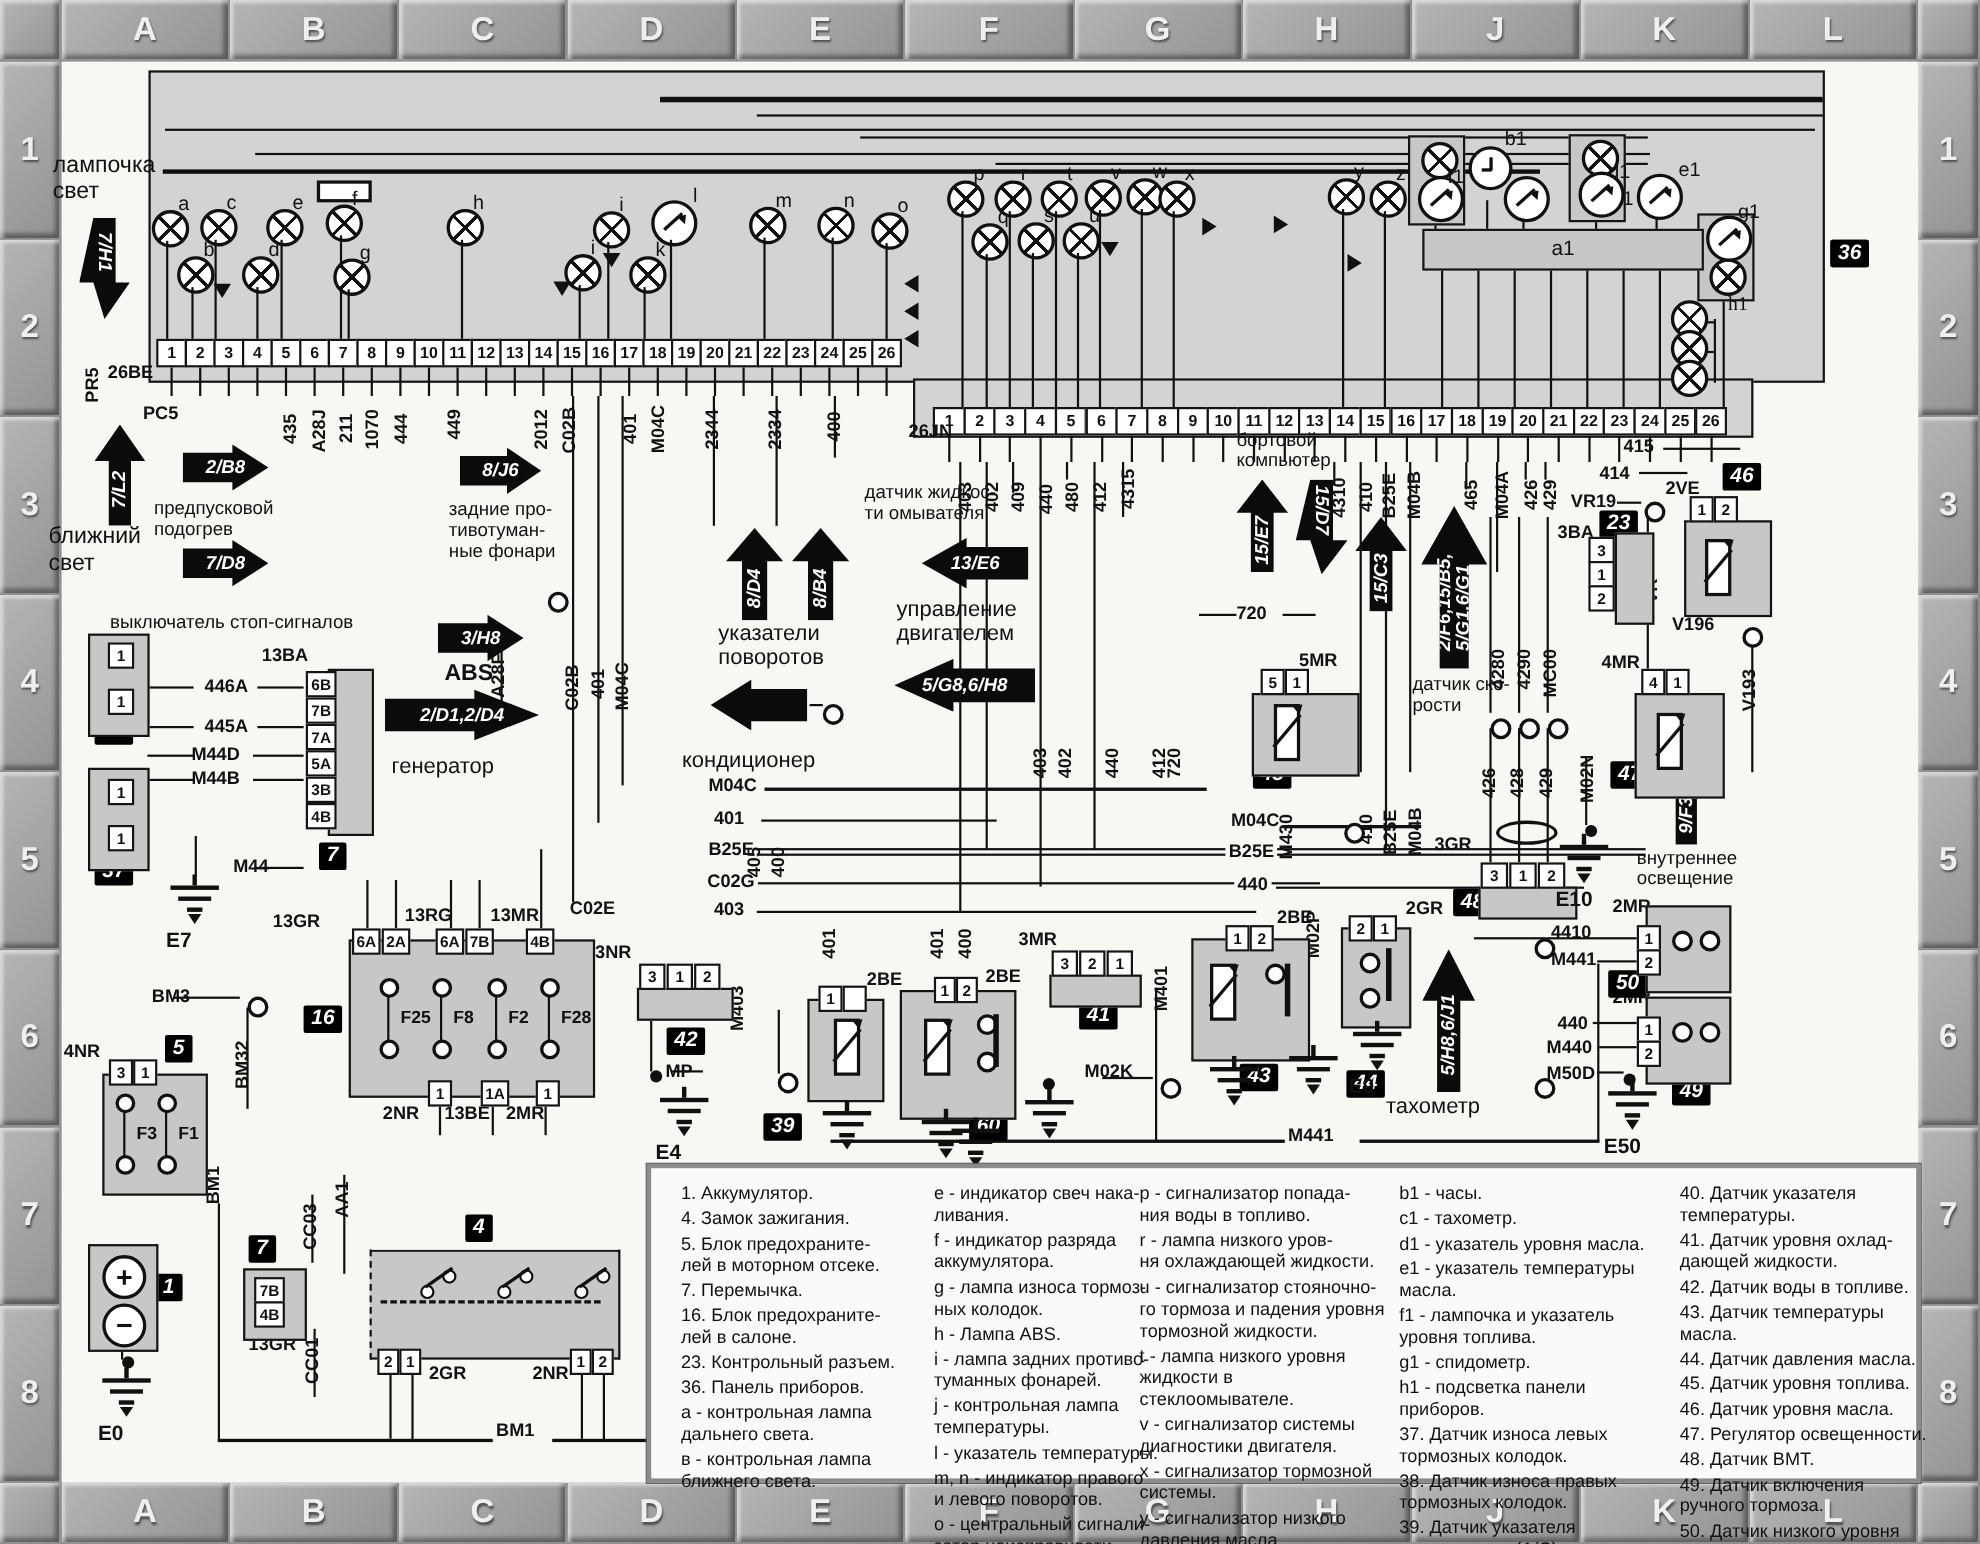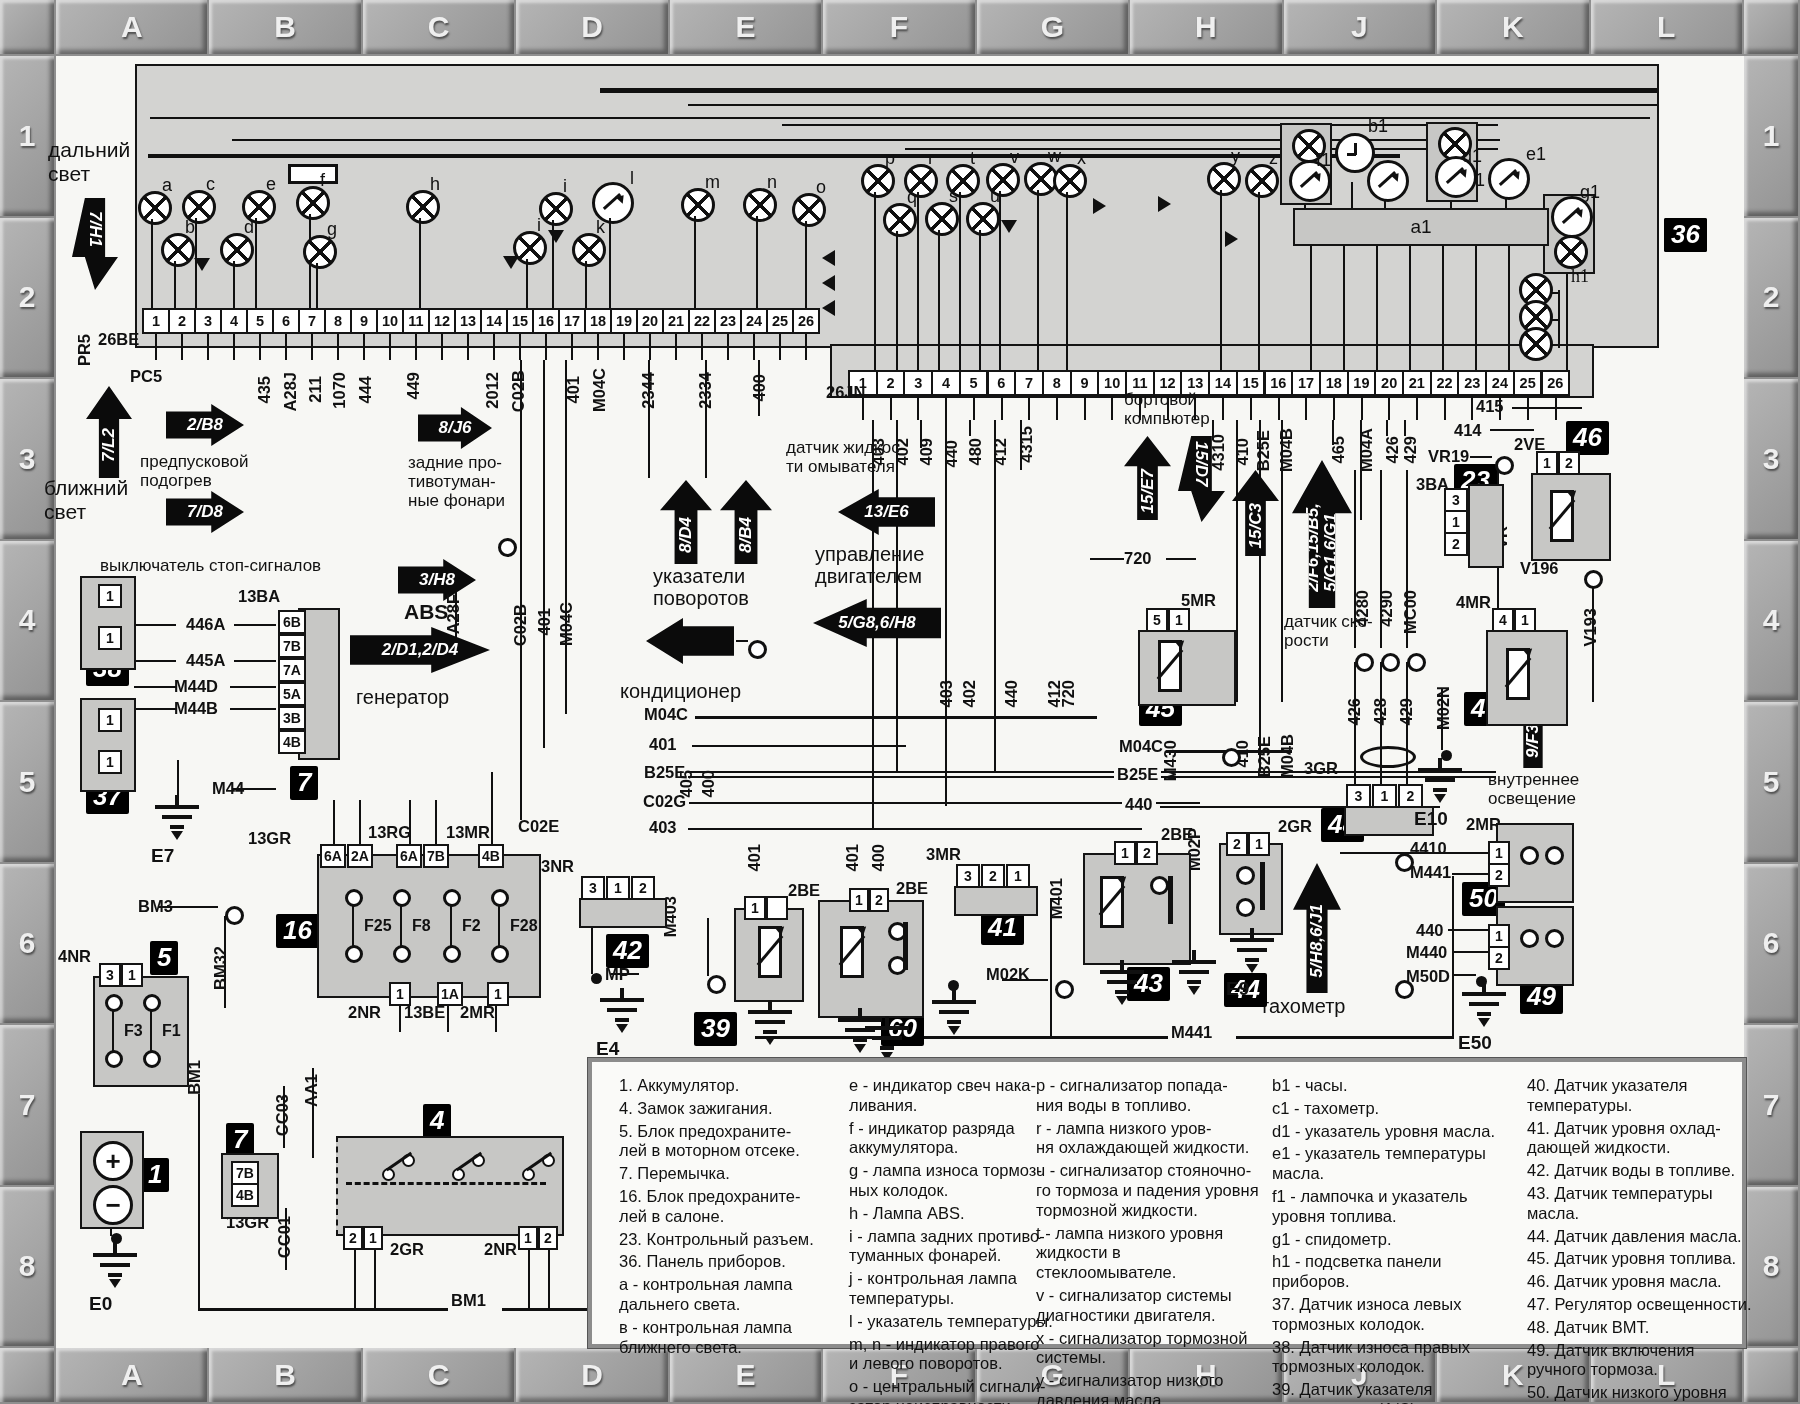--- a/index.html
+++ b/index.html
@@ -28,21 +28,21 @@
         transform:rotate(-42deg);}
   .gauge:before{content:"";position:absolute;right:3px;top:5px;border:5px solid transparent;border-bottom:7px solid #101010;transform:rotate(42deg);}
   .clock{position:absolute;width:34px;height:34px;border:3px solid #101010;border-radius:50%;background:#fff;}
   .clock:after{content:"";position:absolute;left:16px;top:7px;width:3px;height:12px;background:#101010;}
   .clock:before{content:"";position:absolute;left:9px;top:17px;width:9px;height:3px;background:#101010;}
   .lab{position:absolute;font-size:18px;white-space:pre-line;line-height:1.12;}
   .vert{writing-mode:vertical-rl;transform:rotate(180deg);}
   .wl{position:absolute;font-size:16.5px;font-weight:bold;line-height:1;}
   .busl{background:#f7f7f4;padding:0 3px;}
   .badge{position:absolute;background:#000;color:#fff;font-weight:bold;font-style:italic;
-         font-size:26px;padding:1px 7px 2px 7px;border-radius:2px;}
+         font-size:19px;padding:1px 7px 2px 7px;border-radius:2px;}
   .arr{position:absolute;background:#0b0b0b;display:flex;align-items:center;justify-content:center;}
   .arr span{color:#fff;font-weight:bold;font-style:italic;font-size:17px;white-space:pre-line;line-height:1.05;}
   .ring{position:absolute;width:13px;height:13px;border:3px solid #101010;border-radius:50%;background:#fff;}
   .dot{position:absolute;width:11px;height:11px;border-radius:50%;background:#101010;}
   .gnd{position:absolute;}
   .gnd i{position:absolute;background:#101010;display:block;}
   .gndl{position:absolute;font-size:19px;font-weight:bold;}
   .fuse{position:absolute;width:2px;background:#101010;}
   .fuse:before,.fuse:after{content:"";position:absolute;left:-7px;width:12px;height:12px;border:3px solid #101010;border-radius:50%;background:#fff;}
   .fuse:before{top:-4px;} .fuse:after{bottom:-4px;}
@@ -492,21 +492,21 @@
       <div class="arr" style="left: 1292px; top: 460px; width: 60px; height: 148px; clip-path: polygon(50% 0%, 100% 36%, 72% 36%, 72% 100%, 28% 100%, 28% 36%, 0% 36%);">
         <span style="writing-mode: vertical-rl; transform: rotate(180deg); padding-bottom: 26px;">2/F6,15/B5,
 5/G1,6/G1</span>
       </div>
       <div class="arr" style="left: 1293px; top: 863px; width: 48px; height: 130px; clip-path: polygon(50% 0%, 100% 36%, 72% 36%, 72% 100%, 28% 100%, 28% 36%, 0% 36%);">
         <span style="writing-mode: vertical-rl; transform: rotate(180deg); padding-bottom: 26px;">5/H8,6/J1</span>
       </div>
       <div class="arr" style="left: 1511px; top: 688px; width: 44px; height: 80px; clip-path: polygon(50% 0%, 100% 36%, 72% 36%, 72% 100%, 28% 100%, 28% 36%, 0% 36%);">
         <span style="writing-mode: vertical-rl; transform: rotate(180deg); padding-bottom: 26px;">9/F3</span>
       </div>
-      <div class="lab" style="left: 48px; top: 138px; font-size: 21px;">дальний
+      <div class="lab" style="left: 48px; top: 138px; font-size: 21px;">лампочка
 свет</div>
       <div class="lab" style="left: 44px; top: 476px; font-size: 21px;">ближний
 свет</div>
       <div class="lab" style="left: 140px; top: 452px; font-size: 17px;">предпусковой
 подогрев</div>
       <div class="lab" style="left: 100px; top: 556px; font-size: 17px;">выключатель стоп-сигналов</div>
       <div class="lab" style="left: 408px; top: 453px; font-size: 17px;">задние про-
 тивотуман-
 ные фонари</div>
       <div class="lab" style="left: 404px; top: 600px; font-size: 21px; font-weight: bold;">ABS</div>

